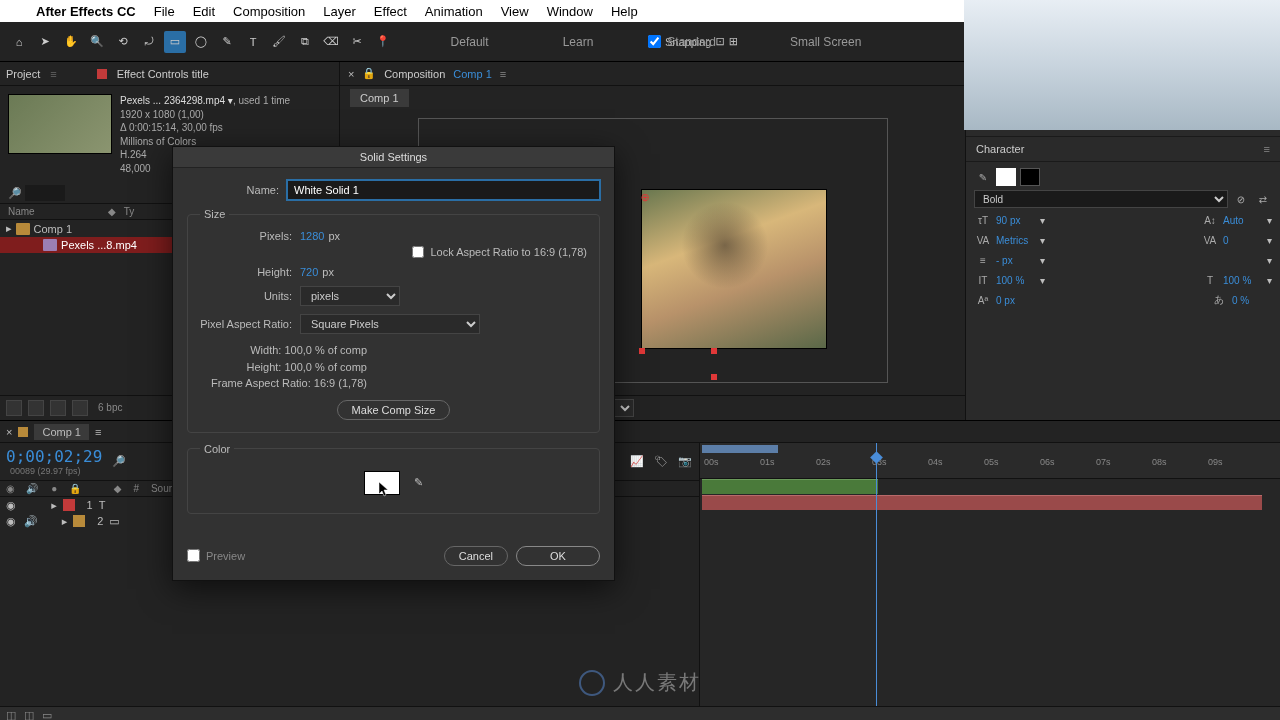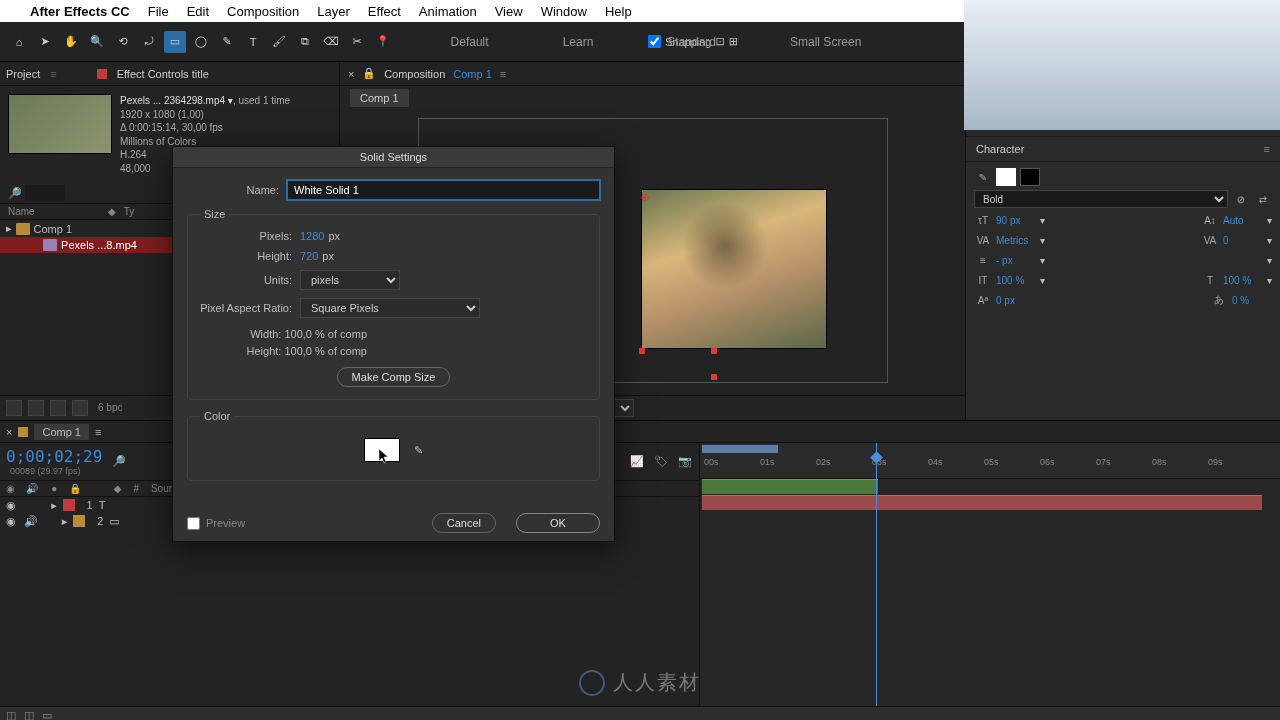--- a/index.html
+++ b/index.html
@@ -1,19 +1,19 @@
 <!DOCTYPE html>
 <html><head>
 <meta charset="utf-8">
 <style>
 * { margin: 0; padding: 0; box-sizing: border-box; font-family: -apple-system, "Helvetica Neue", Arial, sans-serif; }
 body { background: #232323; color: #bdbdbd; font-size: 11px; width: 1280px; height: 720px; overflow: hidden; position: relative; }
 
 
-.mac-menu { background: #fff; color: #000; height: 22px; display: flex; align-items: center; padding: 0 12px; font-size: 13px; gap: 18px; }
+.mac-menu { background: #fff; color: #000; height: 22px; display: flex; align-items: center; padding: 0 18px; font-size: 13px; gap: 18px; }
 .mac-menu .apple { font-size: 14px; }
 .mac-menu .bold { font-weight: 600; }
 .mac-menu .right { margin-left: auto; display: flex; gap: 12px; align-items: center; font-size: 12px; }
 .mac-menu .right span { opacity: .8; }
 
 
 .app-toolbar { background: #232323; height: 40px; border-bottom: 1px solid #000; display: flex; align-items: center; padding: 0 8px; gap: 4px; position: relative; }
 .app-toolbar .tbtn { width: 22px; height: 22px; display: flex; align-items: center; justify-content: center; color: #ccc; border-radius: 2px; }
 .app-toolbar .tbtn.active { background: #2a6ea5; }
 .workspace-tabs { position: absolute; left: 50%; transform: translateX(-50%); display: flex; gap: 30px; font-size: 12px; color: #999; }
@@ -114,21 +114,21 @@
 .dlg-section { color: #bbb; margin: 6px 0 8px 14px; }
 .dlg-val { color: #3a8dd8; }
 .dlg-select { background: #2a2a2a; border: 1px solid #444; color: #ccc; padding: 2px 6px; font-size: 11px; min-width: 100px; }
 .dlg-check { display: flex; align-items: center; gap: 6px; color: #bbb; }
 .dlg-check input { width: 12px; height: 12px; }
 .dlg-info { margin-left: 108px; font-size: 11px; color: #bbb; line-height: 1.5; }
 .dlg-btn-outline { border: 1px solid #666; background: transparent; color: #ddd; padding: 3px 14px; border-radius: 12px; font-size: 11px; cursor: pointer; }
 .dlg-btn-outline.primary { border-color: #888; }
 .dlg-color-sw { width: 36px; height: 24px; background: #fff; border: 1px solid #000; position: relative; }
 .dlg-cursor { position: absolute; left: 14px; top: 10px; width: 12px; height: 16px; }
-.dlg-footer { display: flex; justify-content: flex-end; gap: 20px; padding: 10px 14px 8px; align-items: center; }
+.dlg-footer { display: flex; justify-content: flex-end; gap: 8px; padding: 10px 14px 14px; align-items: center; }
 .dlg-preview { margin-right: auto; display: flex; align-items: center; gap: 6px; color: #888; }
 
 
 .webcam { position: absolute; top: 0; right: 0; width: 316px; height: 130px; background: linear-gradient(180deg,#e8eef4 0%,#c8d4de 50%,#a8b8c4 100%); }
 
 
 .watermark { position: absolute; left: 50%; bottom: 24px; transform: translateX(-50%); display: flex; align-items: center; gap: 8px; opacity: .5; }
 .watermark .logo { width: 26px; height: 26px; border: 2px solid #5a8dd8; border-radius: 50%; position: relative; }
 .watermark .txt { font-size: 20px; color: #ccc; font-weight: 500; letter-spacing: 2px; }
 
@@ -431,36 +431,45 @@
       <input class="dlg-input" style="background: rgb(26, 26, 26); color: rgb(255, 255, 255); outline: rgb(42, 110, 165) solid 1px;" value="White Solid 1">
     </div>
     <fieldset>
       <legend class="dlg-section" style="margin:0">Size</legend>
       <div class="dlg-row">
         <div class="dlg-label">Pixels:</div>
         <span class="dlg-val">1280</span>
         <span style="margin-left:4px">px</span>
         <div style="flex:1"></div>
       </div>
+      <div class="dlg-row" style="margin-top:-4px">
+        <div class="dlg-label"></div>
+        <div style="flex:1"></div>
+        <label class="dlg-check">
+          <input type="checkbox" style="">
+          <span>Lock Aspect Ratio to 16:9 (1,78)</span>
+        </label>
+      </div>
       <div class="dlg-row">
         <div class="dlg-label">Height:</div>
         <span class="dlg-val">720</span>
         <span style="margin-left:4px">px</span>
       </div>
       <div class="dlg-row">
         <div class="dlg-label">Units:</div>
         <select class="dlg-select"><option>pixels</option></select>
       </div>
       <div class="dlg-row">
         <div class="dlg-label">Pixel Aspect Ratio:</div>
         <select class="dlg-select" style="min-width:180px"><option>Square Pixels</option></select>
       </div>
       <div class="dlg-info" style="margin-left:0;text-align:right;padding-right:220px">
         <div>Width:  100,0 % of comp</div>
         <div>Height:  100,0 % of comp</div>
+        <div style="margin-left:-60px;text-align:right">Frame Aspect Ratio:  16:9 (1,78)</div>
       </div>
       <div style="text-align:center;margin-top:8px">
         <button class="dlg-btn-outline">Make Comp Size</button>
       </div>
     </fieldset>
     <fieldset>
       <legend class="dlg-section" style="margin:0">Color</legend>
       <div style="display:flex;justify-content:center;gap:14px;align-items:center;padding:6px 0">
         <div class="dlg-color-sw">
           <svg class="dlg-cursor" viewBox="0 0 12 16">

